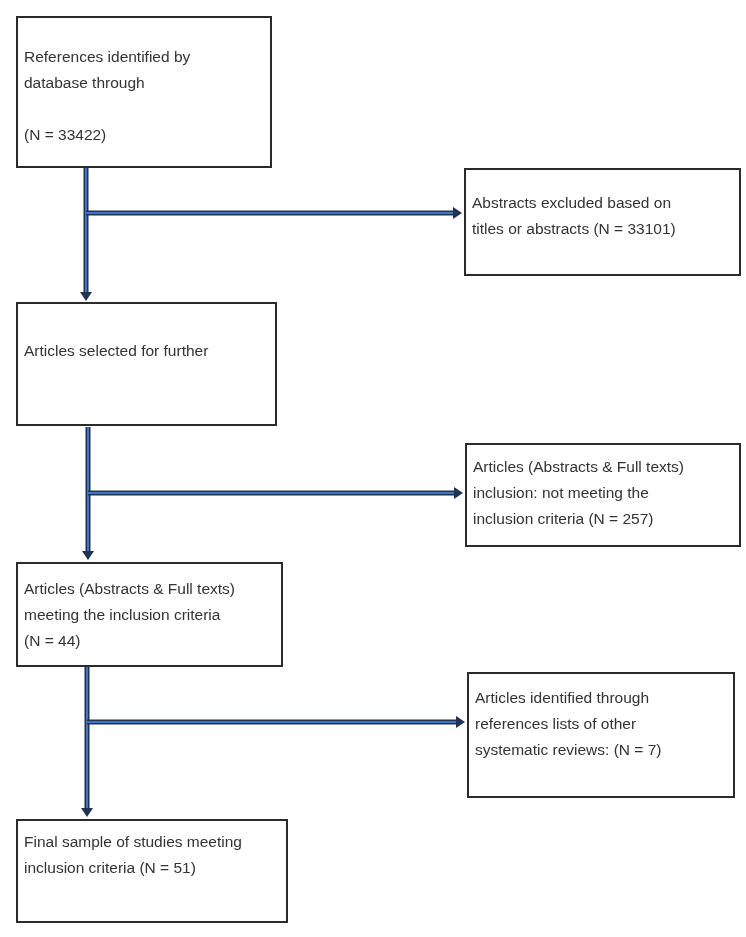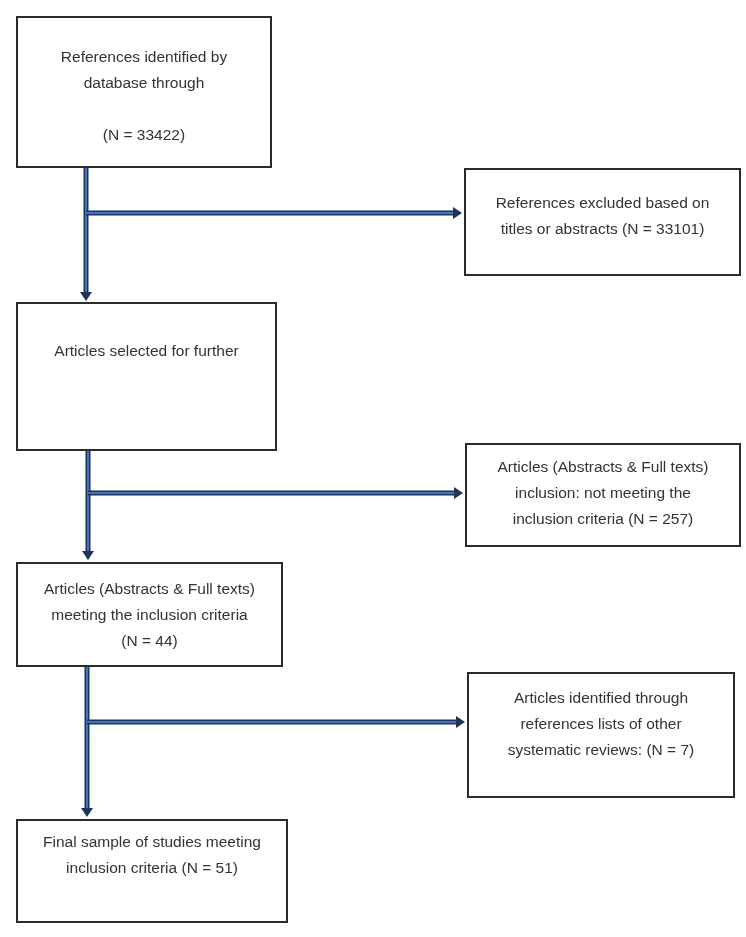--- a/index.html
+++ b/index.html
@@ -17,21 +17,21 @@
     font-family:"Liberation Sans", sans-serif;
     color:var(--text);
     overflow:hidden;
   }
   .arrows{position:absolute;left:0;top:0;}
   .box{
     position:absolute;
     border:2px solid var(--box-border);
     background:var(--background);
     box-sizing:border-box;
-    text-align:center;
+    text-align:left;
     font-size:15.5px;
     line-height:26px;
   }
   .line{min-height:26px;padding:0 6px;}
   .arrow-outer{stroke:var(--arrow-outline);stroke-width:5;fill:none;}
   .arrow-inner{stroke:var(--arrow-fill);stroke-width:2;fill:none;}
   .arrow-head{fill:var(--arrow-outline);stroke:none;}
 </style>
 </head>
 <body>
@@ -78,25 +78,25 @@
   </svg>
 
   <div class="box" style="left:16px;top:16px;width:256px;height:152px;padding-top:26px;">
     <div class="line">References identified by</div>
     <div class="line">database through</div>
     <div class="line"></div>
     <div class="line">(N = 33422)</div>
   </div>
 
   <div class="box" style="left:464px;top:168px;width:277px;height:108px;padding-top:20px;">
-    <div class="line">References excluded based on</div>
+    <div class="line">Abstracts excluded based on</div>
     <div class="line">titles or abstracts (N = 33101)</div>
   </div>
 
-  <div class="box" style="left:16px;top:302px;width:261px;height:149px;padding-top:34px;">
+  <div class="box" style="left:16px;top:302px;width:261px;height:124px;padding-top:34px;">
     <div class="line">Articles selected for further</div>
   </div>
 
   <div class="box" style="left:465px;top:443px;width:276px;height:104px;padding-top:9px;">
     <div class="line">Articles (Abstracts &amp; Full texts)</div>
     <div class="line">inclusion: not meeting the</div>
     <div class="line">inclusion criteria (N = 257)</div>
   </div>
 
   <div class="box" style="left:16px;top:562px;width:267px;height:105px;padding-top:12px;">

